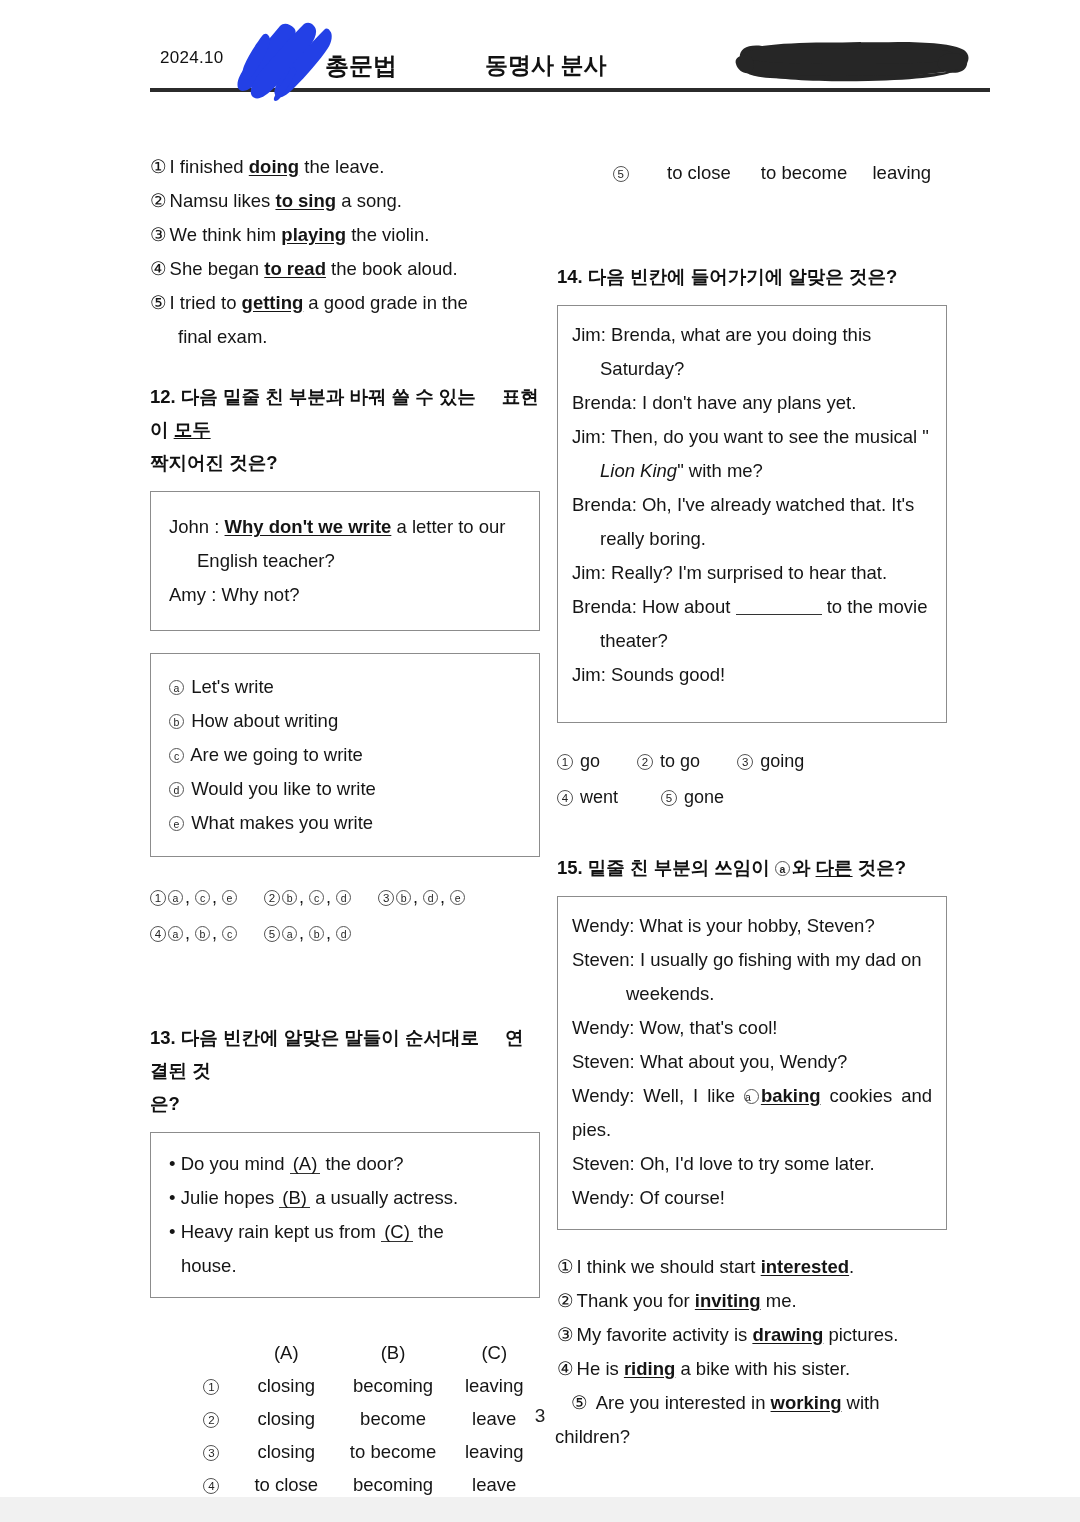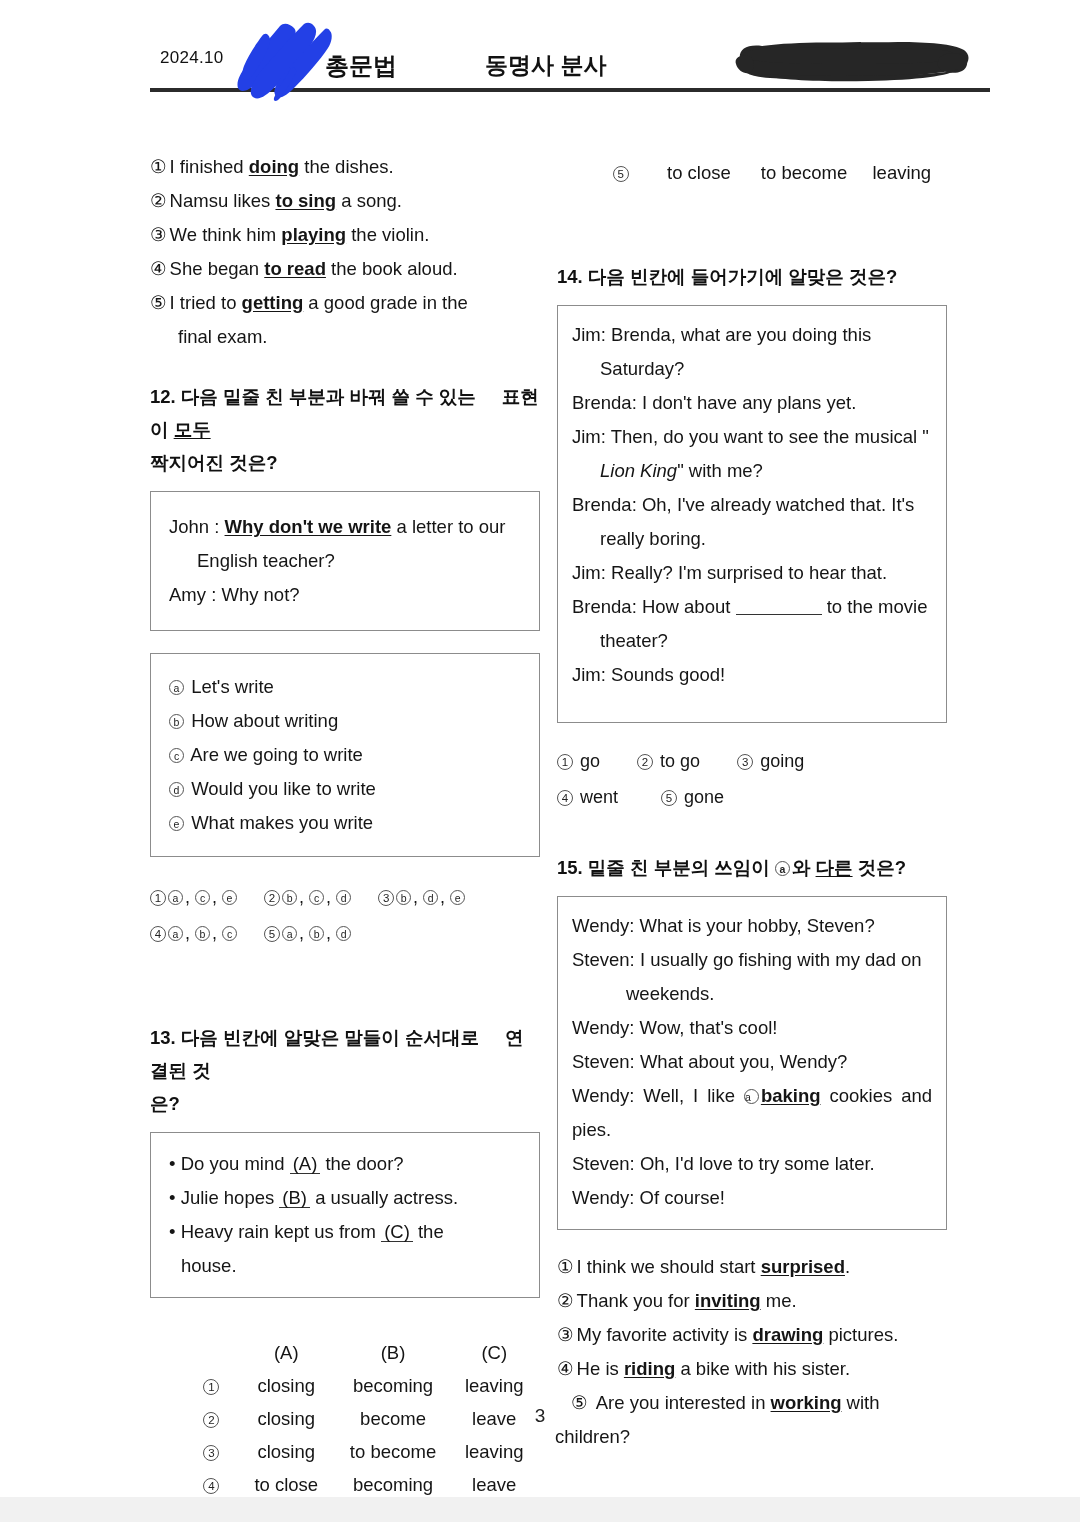--- a/index.html
+++ b/index.html
@@ -262,21 +262,21 @@
         <path d="M214 18 C218 14, 230 14, 236 18 C241 22, 240 30, 234 33 C226 37, 212 34, 210 28 C209 23, 211 20, 214 18 Z"></path>
         <path d="M30 36 C70 38, 140 39, 196 36 C214 35, 226 33, 230 31 C222 38, 190 42, 140 43 C92 44, 46 42, 30 36 Z"></path>
       </g>
     </svg>
   </div>
 
   <div class="col-left">
 
     <div>
       <div class="qline">
-        <span class="marker">①</span><span>I finished </span><span class="u">doing</span><span> the dishes.</span>
+        <span class="marker">①</span><span>I finished </span><span class="u">doing</span><span> the leave.</span>
       </div>
       <div class="qline">
         <span class="marker">②</span><span>Namsu likes </span><span class="u">to sing</span><span> a song.</span>
       </div>
       <div class="qline">
         <span class="marker">③</span><span>We think him </span><span class="u">playing</span><span> the violin.</span>
       </div>
       <div class="qline">
         <span class="marker">④</span><span>She began </span><span class="u">to read</span><span> the book aloud.</span>
       </div>
@@ -476,21 +476,21 @@
       <div class="bline">Steven: What about you, Wendy?</div>
       <div class="bline">
         <span>Wendy: Well, I like </span><span class="circ sm">a</span><span class="u">baking</span><span> cookies and pies.</span>
       </div>
       <div class="bline">Steven: Oh, I'd love to try some later.</div>
       <div class="bline">Wendy: Of course!</div>
     </div>
 
     <div style="margin-top:20px;">
       <div class="qline">
-        <span class="marker">①</span><span>I think we should start </span><span class="u">surprised</span><span>.</span>
+        <span class="marker">①</span><span>I think we should start </span><span class="u">interested</span><span>.</span>
       </div>
       <div class="qline">
         <span class="marker">②</span><span>Thank you for </span><span class="u">inviting</span><span> me.</span>
       </div>
       <div class="qline">
         <span class="marker">③</span><span>My favorite activity is </span><span class="u">drawing</span><span> pictures.</span>
       </div>
       <div class="qline">
         <span class="marker">④</span><span>He is </span><span class="u">riding</span><span> a bike with his sister.</span>
       </div>

